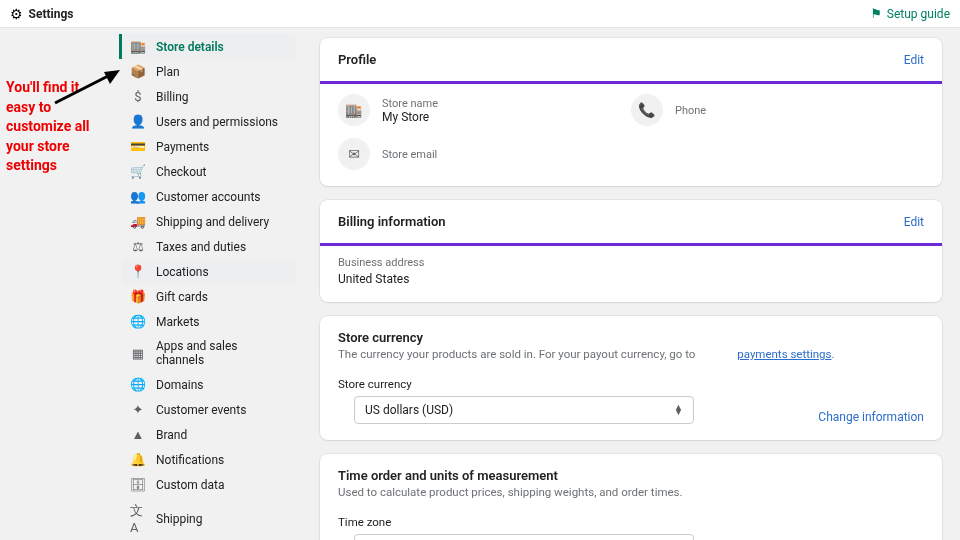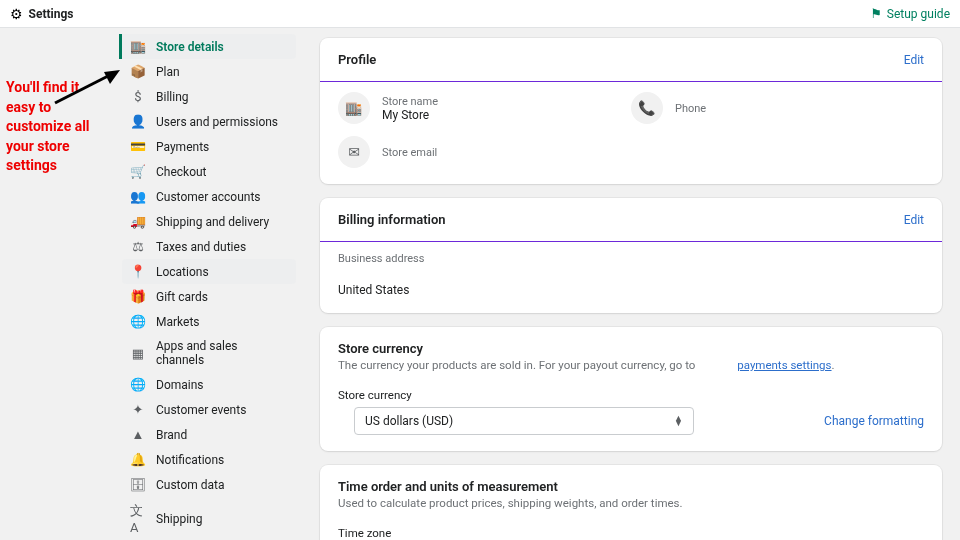--- a/index.html
+++ b/index.html
@@ -15,37 +15,37 @@
 .annotation-text { color:#e00; font-weight:bold; font-size:14px; line-height:1.4; }
 .arrow { position:absolute; top:40px; left:50px; }
 .sidebar { width:186px; background:#f1f1f1; padding:6px 6px 6px 0; overflow-y:auto; }
 .sidebar-item { display:flex; align-items:center; gap:10px; padding:5px 8px; font-size:12px; color:#202223; cursor:pointer; border-radius:4px; margin:0 0 0 6px; }
 .sidebar-item.active { background:#edeeef; color:#007a5c; font-weight:600; border-left:3px solid #007a5c; border-radius:0 4px 4px 0; margin-left:3px; padding-left:8px; }
 .sidebar-item.highlight { background:#edeeef; }
 .sidebar-item .icon { width:16px; display:inline-flex; justify-content:center; font-size:13px; color:#5c5f62; }
 .sidebar-item.active .icon { color:#007a5c; }
 .main { flex:1; padding:10px 18px 0 18px; overflow-y:auto; }
 .card { background:#fff; border-radius:8px; box-shadow:0 0 0 1px rgba(0,0,0,.05),0 1px 2px rgba(0,0,0,.08); margin-bottom:14px; }
-.card-header { display:flex; justify-content:space-between; align-items:center; padding:14px 18px; border-bottom:1px solid #6d28d9; }
+.card-header { display:flex; justify-content:space-between; align-items:center; padding:14px 18px; border-bottom:3px solid #6d28d9; }
 .card-header.noborder { border-bottom:none; padding-bottom:2px; }
 .card-title { font-size:13px; font-weight:600; color:#202223; }
 .card-sub { font-size:11.5px; color:#6d7175; padding:0 18px 6px 18px; }
 .card-sub a { color:#2c6ecb; text-decoration:underline;margin-left:39px; }
 .edit-link { color:#2c6ecb; font-size:12px; cursor:pointer; }
 .card-body { padding:10px 18px 16px 18px; }
 .profile-row { display:flex; }
 .profile-col { flex:1; display:flex; align-items:center; gap:12px; }
 .circle-icon { width:32px; height:32px; border-radius:50%; background:#f1f1f1; display:flex; align-items:center; justify-content:center; font-size:14px; color:#5c5f62; }
 .field-label { font-size:11px; color:#6d7175; }
 .field-value { font-size:12px; color:#202223; }
 .profile-row2 { display:flex; margin-top:12px; }
-.biz-label { font-size:11px; color:#6d7175; margin-bottom:18px; }
+.biz-label { font-size:11px; color:#6d7175; margin-bottom:3px; }
 .biz-value { font-size:12px; color:#202223; }
 .form-label { font-size:11.5px; color:#202223; margin-bottom:5px; display:block; }
-.select-wrap { display:flex; align-items:center; gap:8px;padding-left:16px; }
+.select-wrap { display:flex; align-items:flex-end; gap:8px;padding-left:16px; }
 .select-box { flex:0 0 340px; border:1px solid #c9cccf; border-radius:4px; padding:6px 10px; font-size:12px; color:#202223; background:#fff; display:flex; justify-content:space-between; align-items:center; cursor:pointer; }
 .select-caret { font-size:9px; color:#5c5f62; line-height:.6; }
 .change-link { color:#2c6ecb; font-size:12px; margin-left:auto; cursor:pointer; }
 </style>
 </head>
 <body>
 
 <div class="topbar">
   <div class="topbar-left">
     <span class="gear-icon">⚙</span>
@@ -197,21 +197,21 @@
       <div class="card-sub">
         <span>The currency your products are sold in. For your payout currency, go to </span><a>payments settings</a>.
       </div>
       <div class="card-body">
         <label class="form-label">Store currency</label>
         <div class="select-wrap">
           <div class="select-box">
             <span>US dollars (USD)</span>
             <span class="select-caret">▲<br>▼</span>
           </div>
-          <span class="change-link">Change formatting</span>
+          <span class="change-link">Change information</span>
         </div>
       </div>
     </div>
 
     <div class="card">
       <div class="card-header noborder">
         <div class="card-title">Time order and units of measurement</div>
       </div>
       <div class="card-sub">Used to calculate product prices, shipping weights, and order times.</div>
       <div class="card-body">

